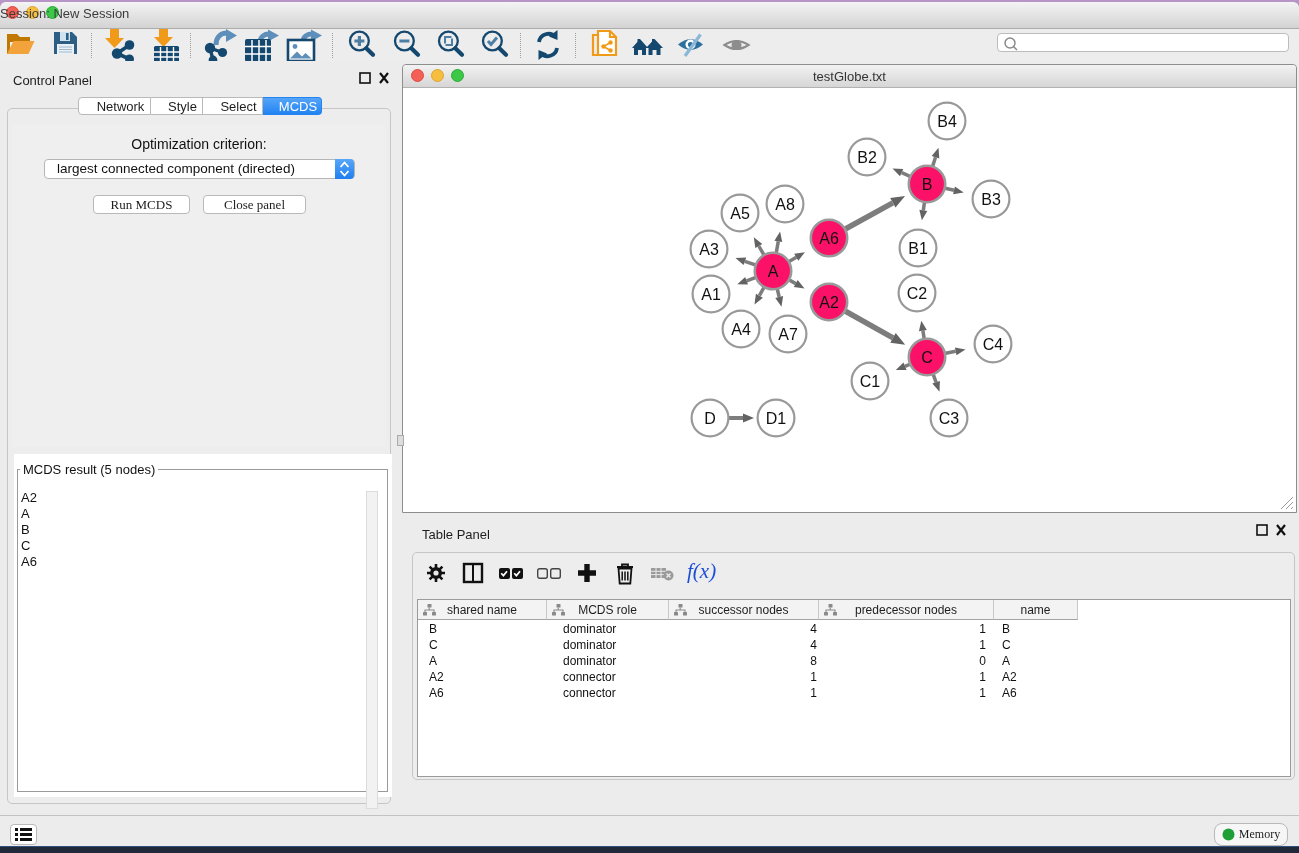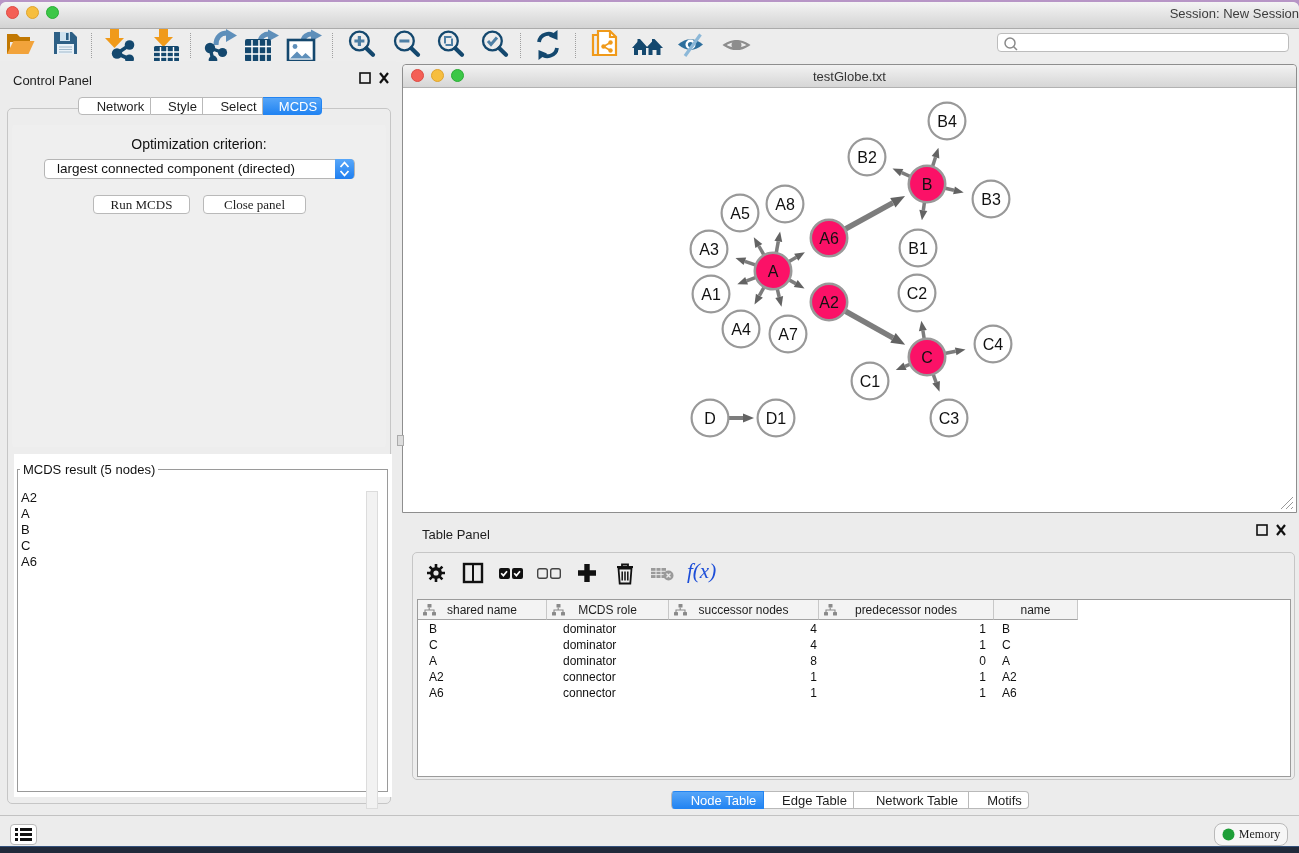--- a/index.html
+++ b/index.html
@@ -6,21 +6,21 @@
 html,body { width:1299px; height:853px; overflow:hidden; }
 body { font-family:"Liberation Sans", sans-serif; background:#b795c6; position:relative; }
 .abs { position:absolute; }
 
 #win { position:absolute; left:0; top:2px; width:1299px; height:845px; background:#ececec; border-radius:6px 6px 0 0; overflow:hidden; }
 #titlebar { position:absolute; left:0; top:0; width:100%; height:27px; background:linear-gradient(#f4f4f4,#d3d3d3); border-bottom:1px solid #ababab; border-radius:6px 6px 0 0; }
 .tl { position:absolute; top:4px; width:13px; height:13px; border-radius:50%; }
 #titlebar .t-red { left:6px; background:#f45f56; border:1px solid #dd4b43; }
 #titlebar .t-yel { left:26px; background:#f6be3f; border:1px solid #dfa32e; }
 #titlebar .t-grn { left:46px; background:#3cc747; border:1px solid #2aad36; }
-#title-text { position:absolute; top:4px; left:0; width:100%; text-align:right; font-size:13px; color:#3c3c3c; }
+#title-text { position:absolute; top:4px; left:0; width:100%; text-align:left; font-size:13px; color:#3c3c3c; }
 
 #toolbar { position:absolute; left:0; top:27px; width:100%; height:33px; background:#ededed; }
 .tbi { position:absolute; top:3px; }
 .tsep { position:absolute; top:4px; width:0; height:25px; border-left:1px dotted #9f9f9f; }
 #searchbox { position:absolute; left:997px; top:4px; width:292px; height:19px; background:#fff; border:1px solid #bcbcbc; border-radius:4px; }
 
 #leftpanel { position:absolute; left:0; top:59px; width:396px; height:756px; background:#ececec; }
 #cp-title { position:absolute; left:13px; top:12px; font-size:13px; color:#1d1d1d; }
 #cp-box { position:absolute; left:7px; top:47px; width:384px; height:696px; border:1px solid #c6c6c6; border-radius:5px; background:#ededed; }
 #cp-inner { position:absolute; left:4px; top:16px; width:374px; height:322px; background:#efefef; border-radius:3px; }
@@ -403,26 +403,20 @@
         <div class="trow" style="left:299px;top:69px;width:100px;text-align:right">1</div>
         <div class="trow" style="left:468px;top:69px;width:100px;text-align:right">1</div>
         <div class="trow" style="left:584px;top:69px;width:80px">A2</div>
         <div class="trow" style="left:11px;top:85px;width:100px">A6</div>
         <div class="trow" style="left:145px;top:85px;width:110px">connector</div>
         <div class="trow" style="left:299px;top:85px;width:100px;text-align:right">1</div>
         <div class="trow" style="left:468px;top:85px;width:100px;text-align:right">1</div>
         <div class="trow" style="left:584px;top:85px;width:80px">A6</div>
       </div>
     </div>
-    <div class="tabseg" style="left:275px;top:278px;height:18px;">
-      <div class="seg on" style="width:93px">Node Table</div>
-      <div class="seg" style="width:90px">Edge Table</div>
-      <div class="seg" style="width:115px">Network Table</div>
-      <div class="seg" style="width:60px">Motifs</div>
-    </div>
   </div>
 
   <div id="statusbar">
     <div class="btn abs" style="left:10px;top:8px;width:27px;height:21px;">
       <svg width="17" height="15">
           <g fill="#111">
             <rect x="0" y="1" width="3" height="3"></rect>
             <rect x="5" y="1" width="12" height="3"></rect>
             <rect x="0" y="6" width="3" height="3"></rect>
             <rect x="5" y="6" width="12" height="3"></rect>

